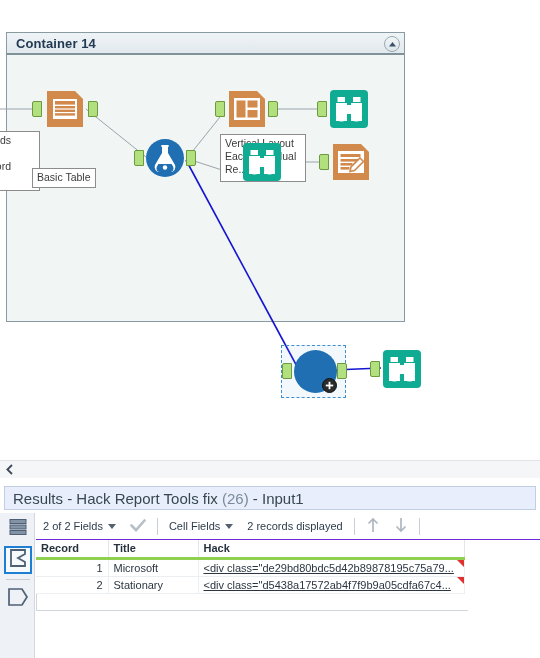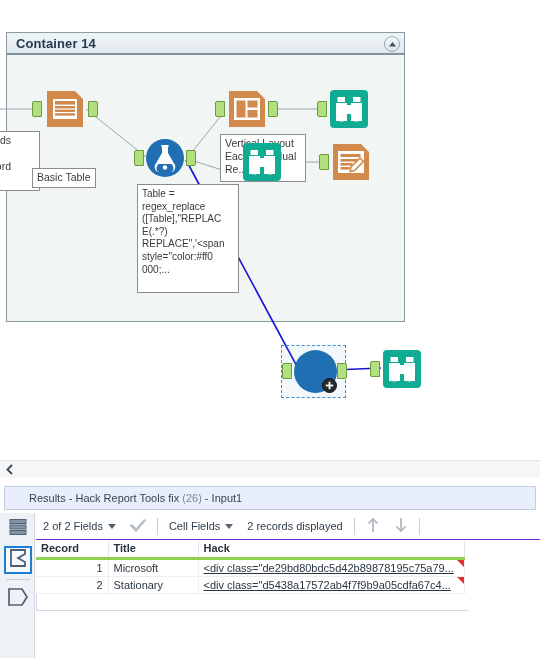--- a/index.html
+++ b/index.html
@@ -117,21 +117,21 @@
   .results {
     position: absolute; left: 0; top: 478px; width: 540px; height: 180px;
     background: #ffffff;
   }
   .results-title-bar {
     position: absolute; left: 4px; top: 8px; width: 532px; height: 24px;
     background: #e8eefb; border: 1px solid #c2cee4;
     display: flex; align-items: center;
   }
   .results-title {
-    font-size: 11px; color: #37474f; margin-left: 24px;
+    font-size: 15px; color: #37474f; margin-left: 8px;
   }
   .results-title .dim { color: #7b8a99; }
 
   .results-toolbar {
     position: absolute; left: 36px; top: 35px; width: 504px; height: 27px;
     display: flex; align-items: center; gap: 0px;
     border-bottom: 1px solid #6d28d9;
   }
   .tb-item {
     display: flex; align-items: center; gap: 5px;
@@ -244,27 +244,20 @@
       <svg width="40" height="40" viewBox="0 0 40 40">
         <circle cx="20" cy="20" r="19" fill="#1f6fb2"></circle>
         <path d="M17 8 h6 v7 l7 12 a5 5 0 0 1 -4.5 7 h-11 a5 5 0 0 1 -4.5 -7 l7 -12 z" fill="#ffffff"></path>
         <path d="M13.4 26 h13.2 l1.6 2.8 a4 4 0 0 1 -3.6 5.6 h-9.2 a4 4 0 0 1 -3.6 -5.6 z" fill="#1f6fb2"></path>
         <circle cx="20" cy="29.5" r="2.2" fill="#ffffff"></circle>
         <rect x="16.4" y="7" width="7.2" height="2" fill="#ffffff"></rect>
       </svg>
     </span>
   </div>
 
-  <div class="annot" style="left:137px; top:184px; width:102px; height:109px;">Table =
-regex_replace
-([Table],"REPLAC
-E(.*?)
-REPLACE",'&lt;span
-style="color:#ff0
-000;...</div>
 
   <div class="node" style="left:226px; top:88px;">
     <div class="anchor in" style="left:-11px; top:13px;"></div>
     <div class="anchor out" style="left:42px; top:13px;"></div>
     <span class="node-icon">
       <svg width="42" height="42" viewBox="0 0 42 42">
         <path d="M3 3 H31 L39 11 V39 H3 Z" fill="#d2894c"></path>
         <rect x="8" y="10" width="26" height="22" fill="#ffffff"></rect>
         <rect x="10.5" y="12.5" width="9" height="17" fill="#d2894c"></rect>
         <rect x="21.5" y="12.5" width="10" height="7" fill="#d2894c"></rect>

